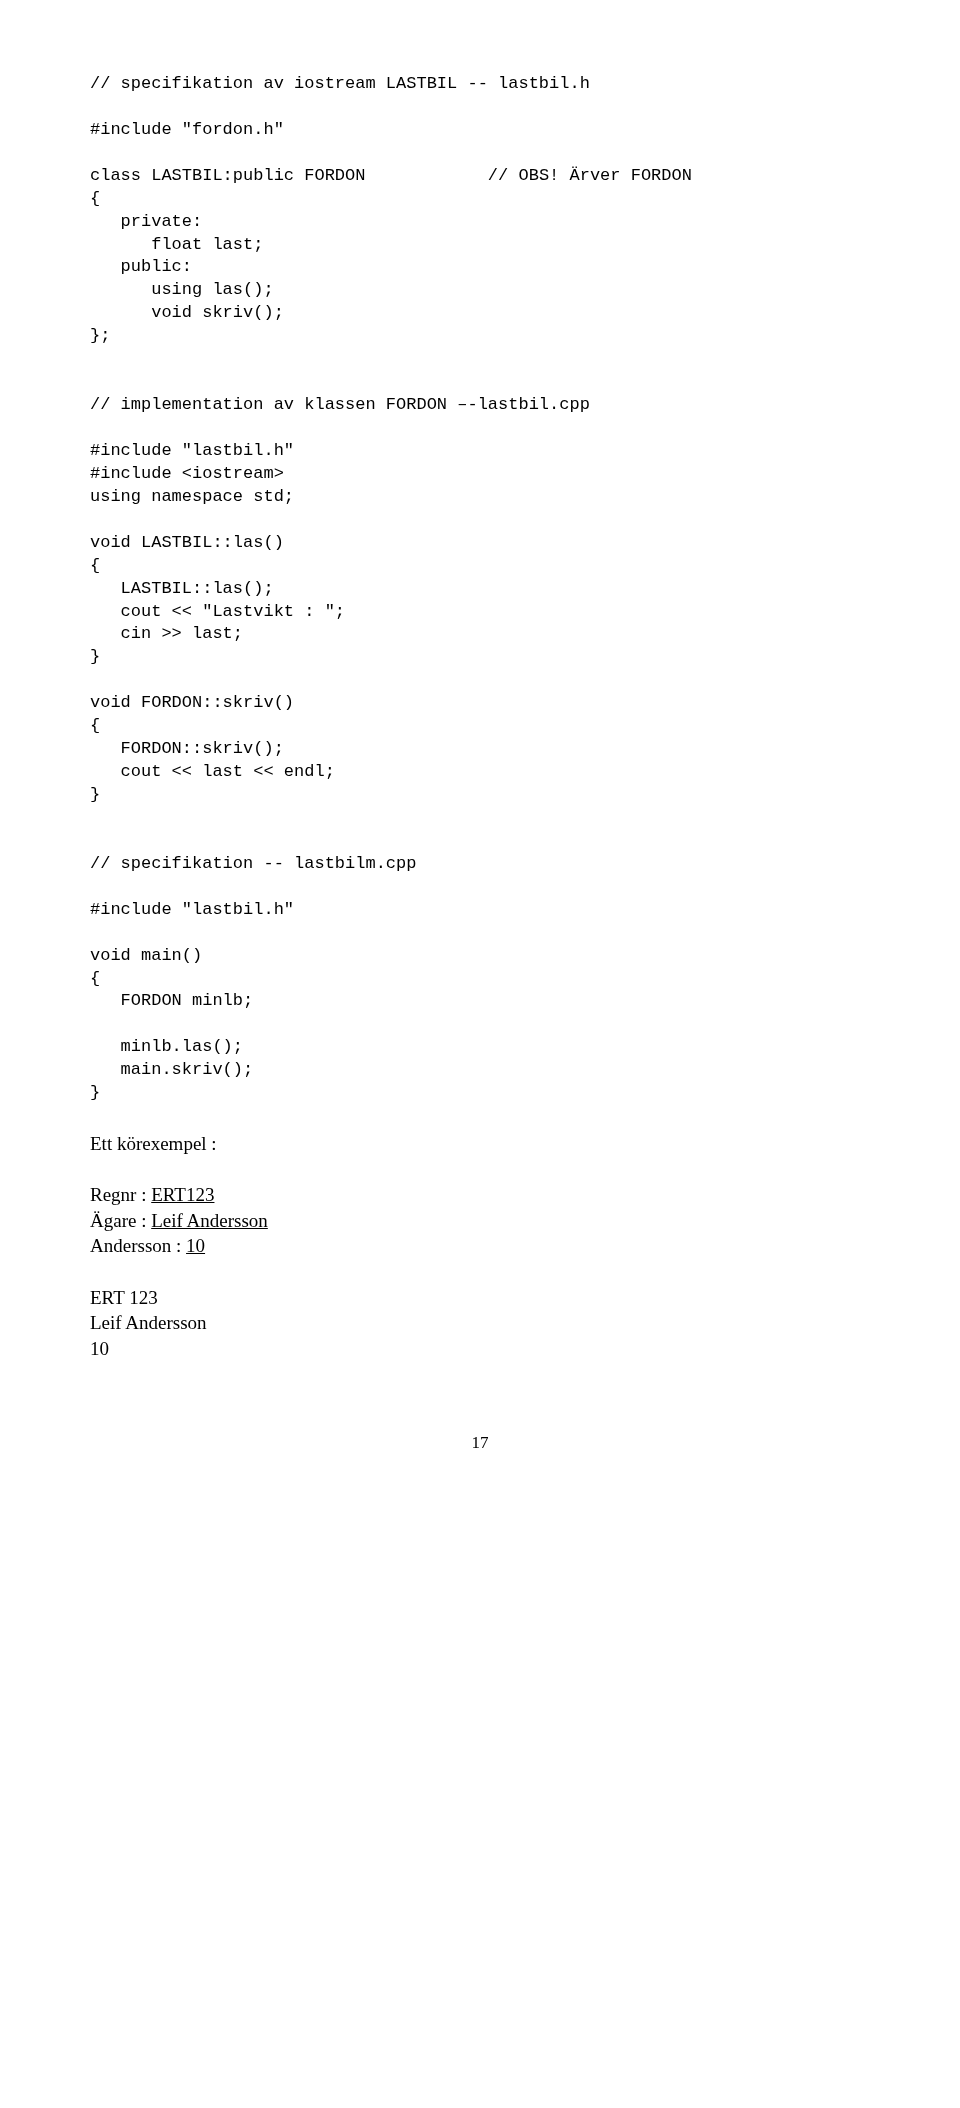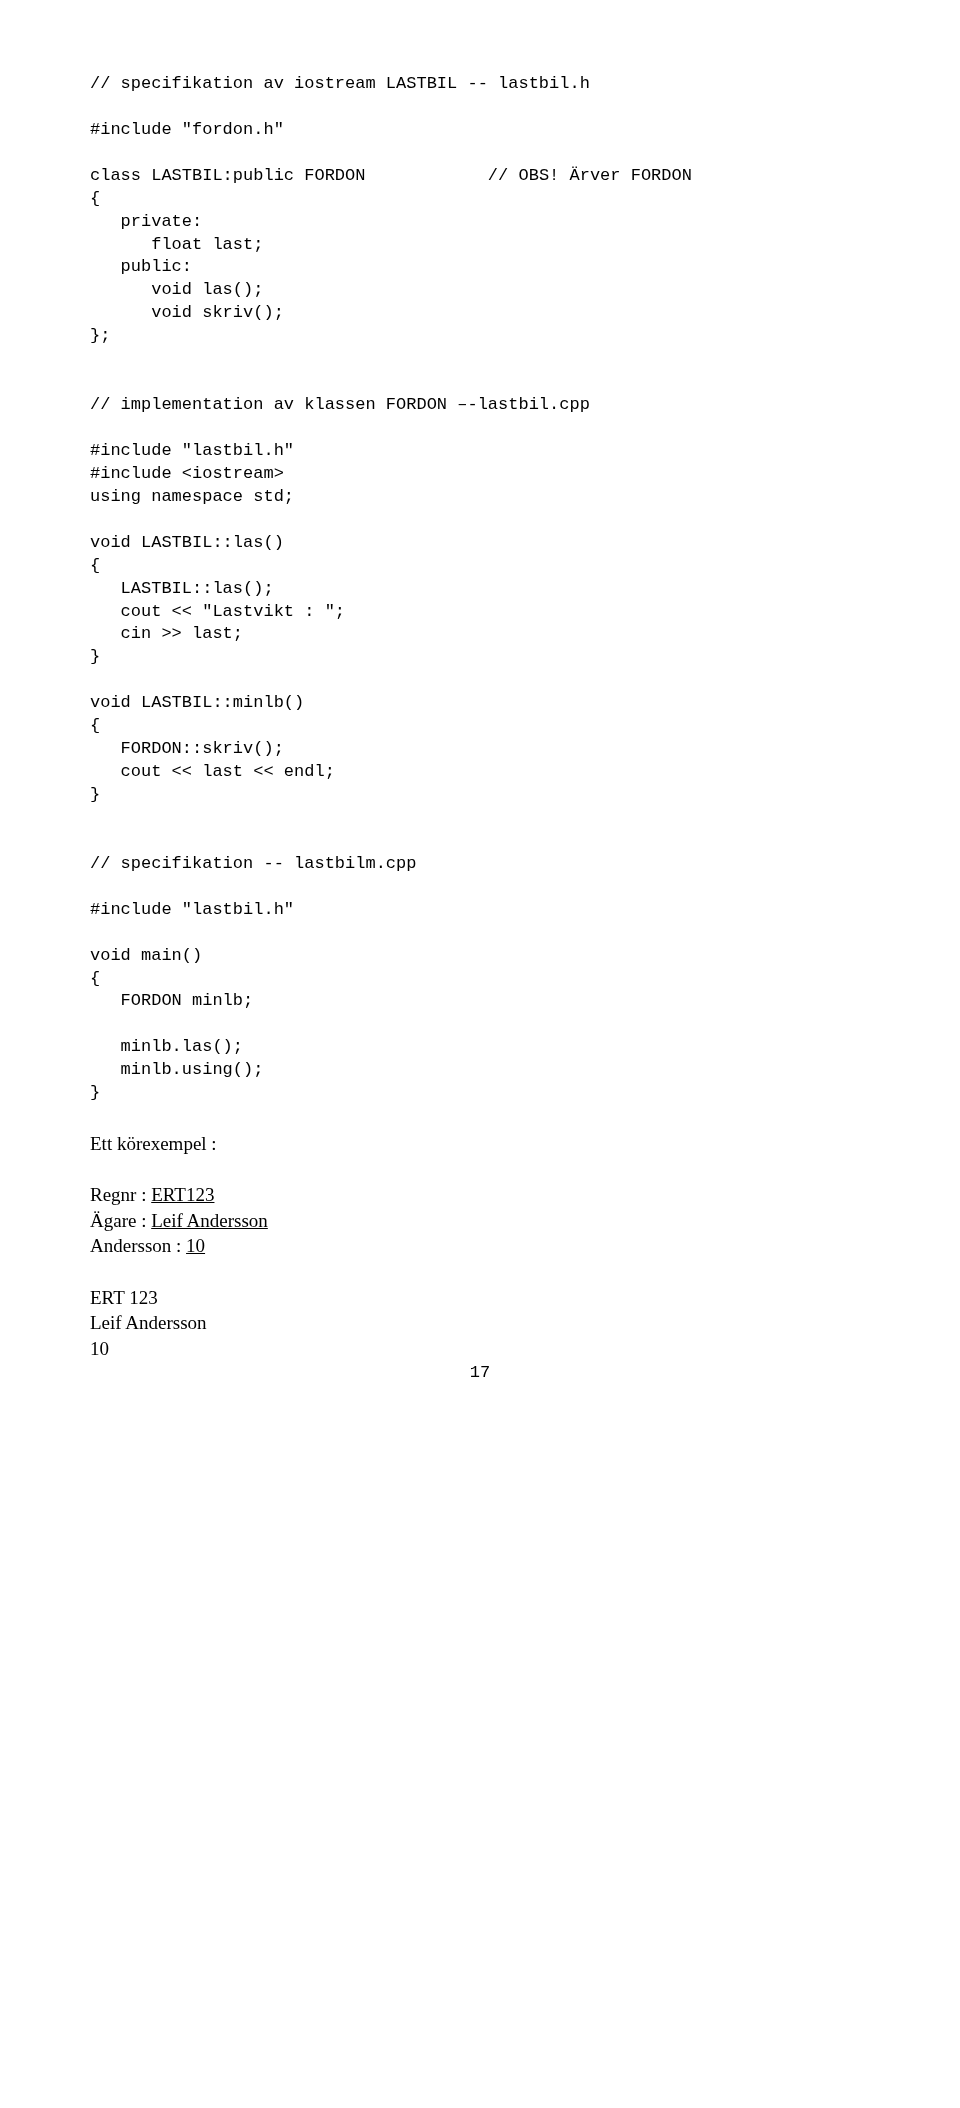--- a/index.html
+++ b/index.html
@@ -20,73 +20,74 @@
   .serif {
     font-family: "Times New Roman", Times, serif;
     font-size: 19px;
     white-space: pre;
   }
   .underline {
     text-decoration: underline;
     text-align: right;
   }
   .page-num {
-    font-family: Liberation Mono, monospace;
+    font-family: Liberation Serif, serif;
     font-size: 17px;
     text-align: center;
+    margin-top: 70px;
   }
 </style>
 </head>
 <body>
 
 <div class="code">
 <span>// specifikation av iostream LASTBIL -- lastbil.h</span>
 
 <span>#include "fordon.h"</span>
 
 <span>class LASTBIL:public FORDON</span><span>            // OBS! Ärver FORDON</span>
 <span>{</span>
 <span>   private:</span>
 <span>      float last;</span>
 <span>   public:</span>
-<span>      void las();</span>
+<span>      using las();</span>
 <span>      void skriv();</span>
 <span>};</span>
 
 
 <span>// implementation av klassen FORDON –-lastbil.cpp</span>
 
 <span>#include "lastbil.h"</span>
 <span>#include &lt;iostream&gt;</span>
 <span>using namespace std;</span>
 
 <span>void LASTBIL::las()</span>
 <span>{</span>
 <span>   LASTBIL::las();</span>
 <span>   cout &lt;&lt; "Lastvikt : ";</span>
 <span>   cin &gt;&gt; last;</span>
 <span>}</span>
 
-<span>void LASTBIL::minlb()</span>
+<span>void FORDON::skriv()</span>
 <span>{</span>
 <span>   FORDON::skriv();</span>
 <span>   cout &lt;&lt; last &lt;&lt; endl;</span>
 <span>}</span>
 
 
 <span>// specifikation -- lastbilm.cpp</span>
 
 <span>#include "lastbil.h"</span>
 
 <span>void main()</span>
 <span>{</span>
 <span>   FORDON minlb;</span>
 
 <span>   minlb.las();</span>
-<span>   minlb.using();</span>
+<span>   main.skriv();</span>
 <span>}</span>
 </div>
 
 <div class="serif">
 <span>Ett körexempel :</span>
 
 <span>Regnr : </span><span class="underline">ERT123</span>
 <span>Ägare : </span><span class="underline">Leif Andersson</span>
 <span>Andersson : </span><span class="underline">10</span>
 

